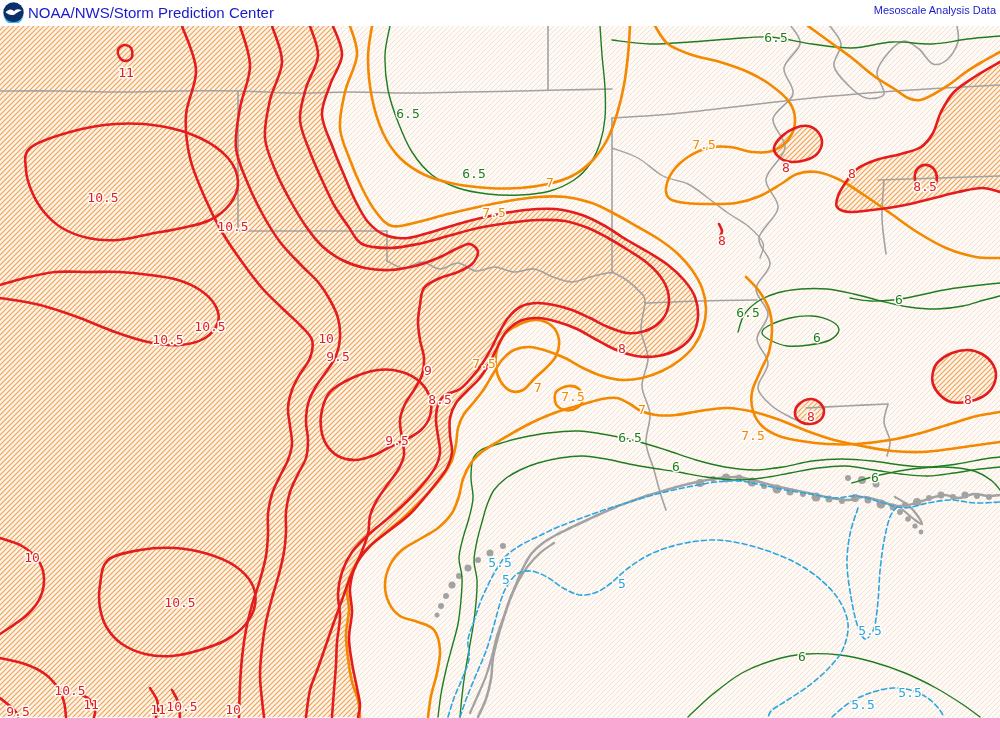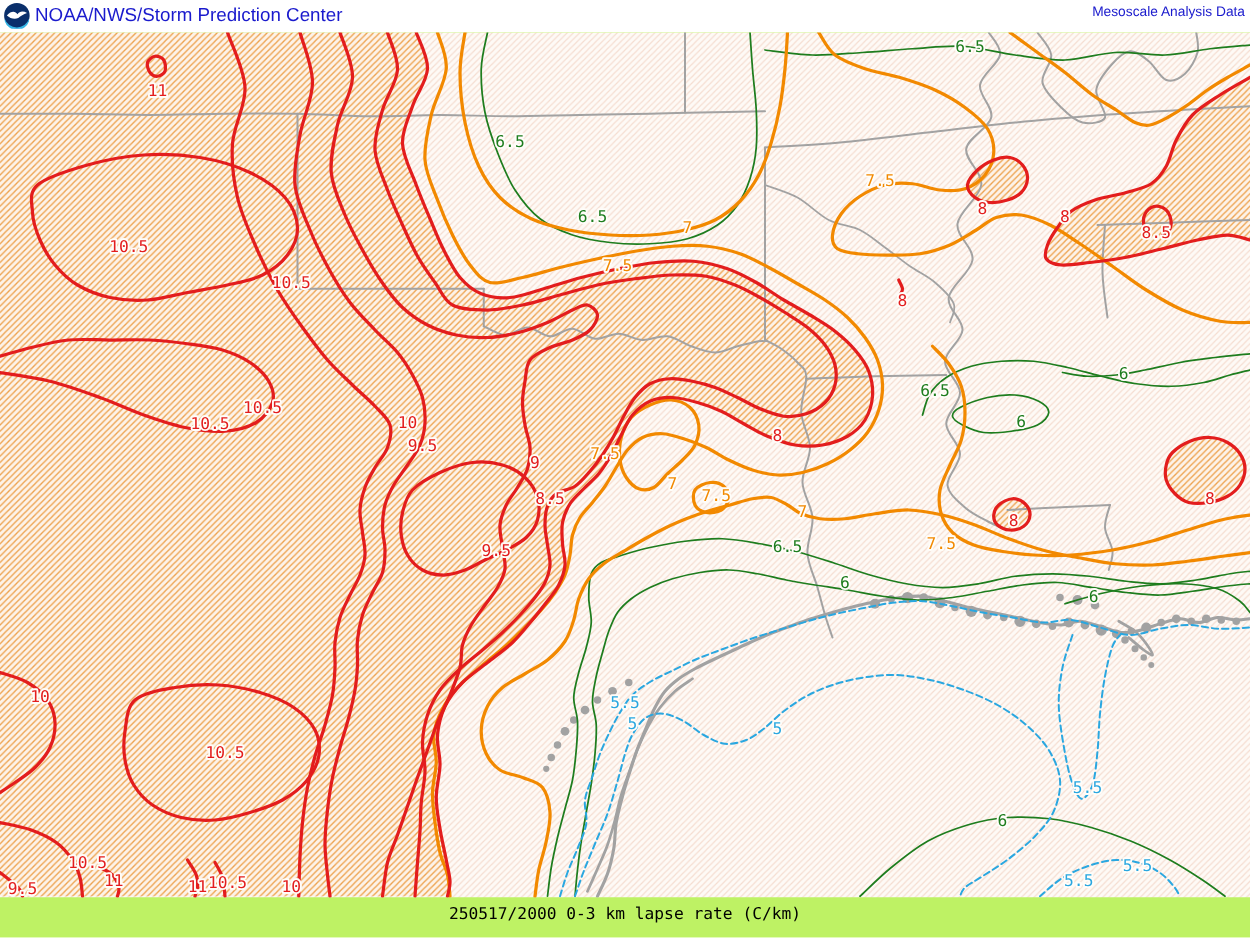--- a/index.html
+++ b/index.html
@@ -1,16 +1,16 @@
 <!DOCTYPE html>
 <html><head>
 <meta charset="utf-8">
 <style>
   html,body{margin:0;padding:0;background:#fff;}
-  .screen{position:relative;width:1000px;height:750px;background:#bef264;overflow:hidden;
+  .screen{position:relative;width:1000px;height:750px;background:#f9a8d4;overflow:hidden;
           font-family:"Liberation Sans",sans-serif;}
   .hdr{position:absolute;top:0;left:0;width:1000px;height:26px;background:#ffffff;}
   .hdr .logo{position:absolute;left:3px;top:2px;width:21px;height:21px;}
   .hdr .t-left{position:absolute;left:28px;top:4px;font-size:15px;color:#1a1acd;white-space:nowrap;}
   .hdr .t-right{position:absolute;right:4px;top:4px;font-size:11px;color:#1a1acd;white-space:nowrap;}
   .mapwrap{position:absolute;top:26px;left:0;width:1000px;height:692px;}
   .cap{position:absolute;top:724px;left:0;width:1000px;text-align:center;
        font-family:"DejaVu Sans Mono",monospace;font-size:13px;color:#000;}
   svg text{font-family:"DejaVu Sans Mono",monospace;font-size:13px;paint-order:stroke;
            stroke:#fffdf9;stroke-width:3px;stroke-linejoin:round;}
@@ -205,14 +205,13 @@
           <text x="802" y="657" fill="#1e7d1e" text-anchor="middle" dominant-baseline="middle">6</text>
           <text x="500" y="563" fill="#2aa7e0" text-anchor="middle" dominant-baseline="middle">5.5</text>
           <text x="506" y="580" fill="#2aa7e0" text-anchor="middle" dominant-baseline="middle">5</text>
           <text x="622" y="584" fill="#2aa7e0" text-anchor="middle" dominant-baseline="middle">5</text>
           <text x="870" y="631" fill="#2aa7e0" text-anchor="middle" dominant-baseline="middle">5.5</text>
           <text x="910" y="693" fill="#2aa7e0" text-anchor="middle" dominant-baseline="middle">5.5</text>
           <text x="863" y="705" fill="#2aa7e0" text-anchor="middle" dominant-baseline="middle">5.5</text>
         </g>
       </svg>
   </div>
-  <div class="cap">250517/2000 0-3 km lapse rate (C/km)</div>
 </div>
 
 </body></html>

